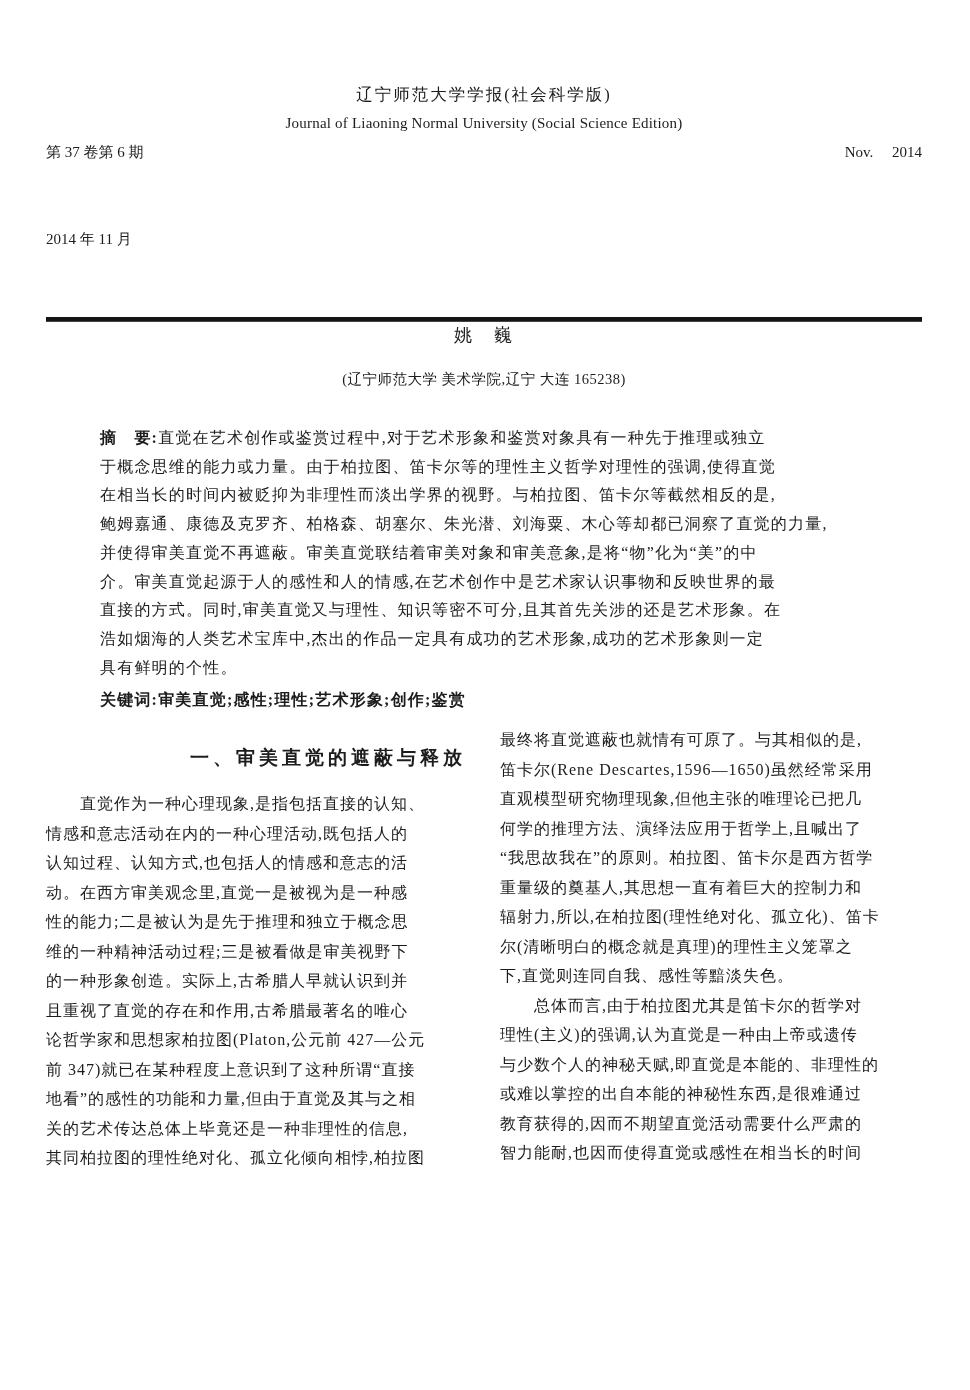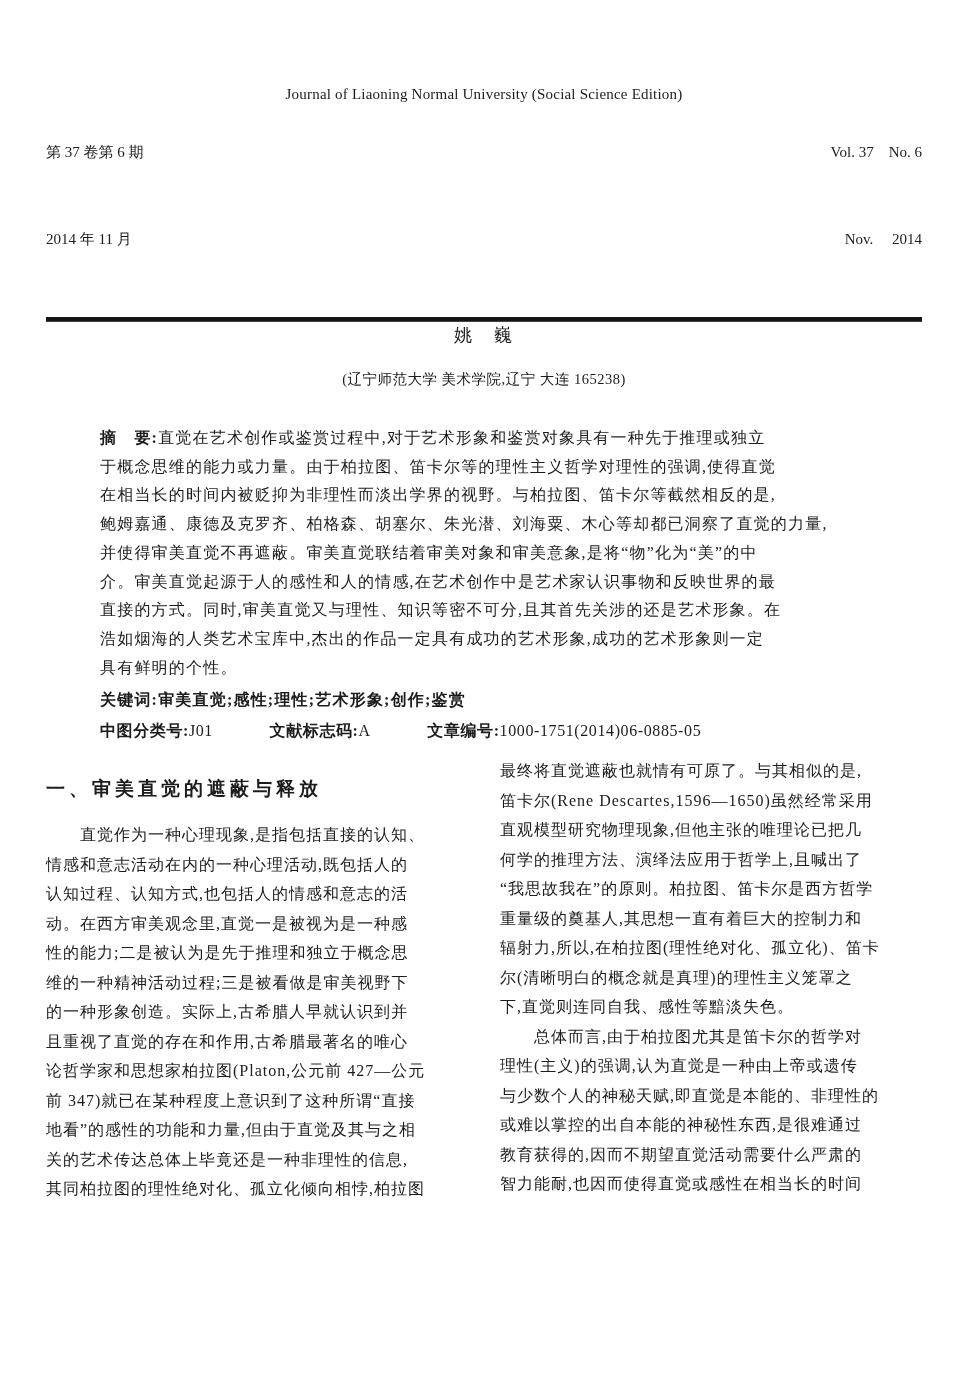--- a/index.html
+++ b/index.html
@@ -83,42 +83,42 @@
   
   .columns{
     margin-top:10px;
     display:flex;
     gap:34px;
   }
   .col{width:420px;font-size:16px;line-height:29.5px;letter-spacing:1px;}
   .section-heading{
     margin:10px 0 16px 0;
     padding-top:8px;
-    text-align:left;
+    text-align:right;
     font-size:19px;
     font-weight:700;
     letter-spacing:4px;
     line-height:30px;
   }
 </style>
 </head>
 <body>
 
 <div class="page">
 
   <div class="journal-header">
     <div class="jh-left">
       <div>第 37 卷第 6 期</div>
       <div>2014 年 11 月</div>
     </div>
     <div class="jh-center">
+      <div class="cn">辽宁师范大学学报(社会科学版)</div>
       <div class="en">Journal of Liaoning Normal University (Social Science Edition)</div>
     </div>
     <div class="jh-right">
-      <div>Vol. 37 No. 6</div>
       <div>Nov.  2014</div>
     </div>
   </div>
 
   <div class="header-rule"></div>
 
 
   <div class="author">姚　巍</div>
 
   <div class="affiliation">(辽宁师范大学 美术学院,辽宁 大连 165238)</div>
@@ -132,25 +132,20 @@
 介。审美直觉起源于人的感性和人的情感,在艺术创作中是艺术家认识事物和反映世界的最
 直接的方式。同时,审美直觉又与理性、知识等密不可分,且其首先关涉的还是艺术形象。在
 浩如烟海的人类艺术宝库中,杰出的作品一定具有成功的艺术形象,成功的艺术形象则一定
 具有鲜明的个性。</span>
   </div>
 
   <div class="keywords">
     <span>关键词:</span><span>审美直觉;感性;理性;艺术形象;创作;鉴赏</span>
   </div>
 
-  <div class="classline">
-    <span class="seg"><b>中图分类号:</b><span>J01</span></span>
-    <span class="seg"><b>文献标志码:</b><span>A</span></span>
-    <span class="seg"><b>文章编号:</b><span>1000-1751(2014)06-0885-05</span></span>
-  </div>
 
   <div class="columns">
     <div class="col">
       <h2 class="section-heading">一、审美直觉的遮蔽与释放</h2>
       <div class="lines">　　直觉作为一种心理现象,是指包括直接的认知、
 情感和意志活动在内的一种心理活动,既包括人的
 认知过程、认知方式,也包括人的情感和意志的活
 动。在西方审美观念里,直觉一是被视为是一种感
 性的能力;二是被认为是先于推理和独立于概念思
 维的一种精神活动过程;三是被看做是审美视野下

